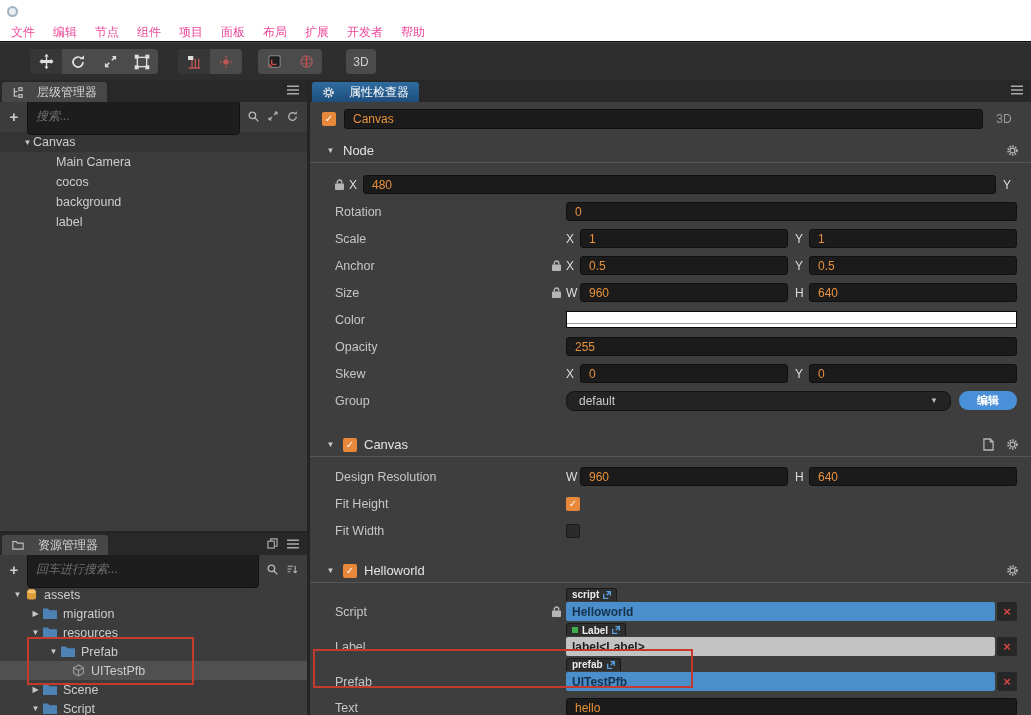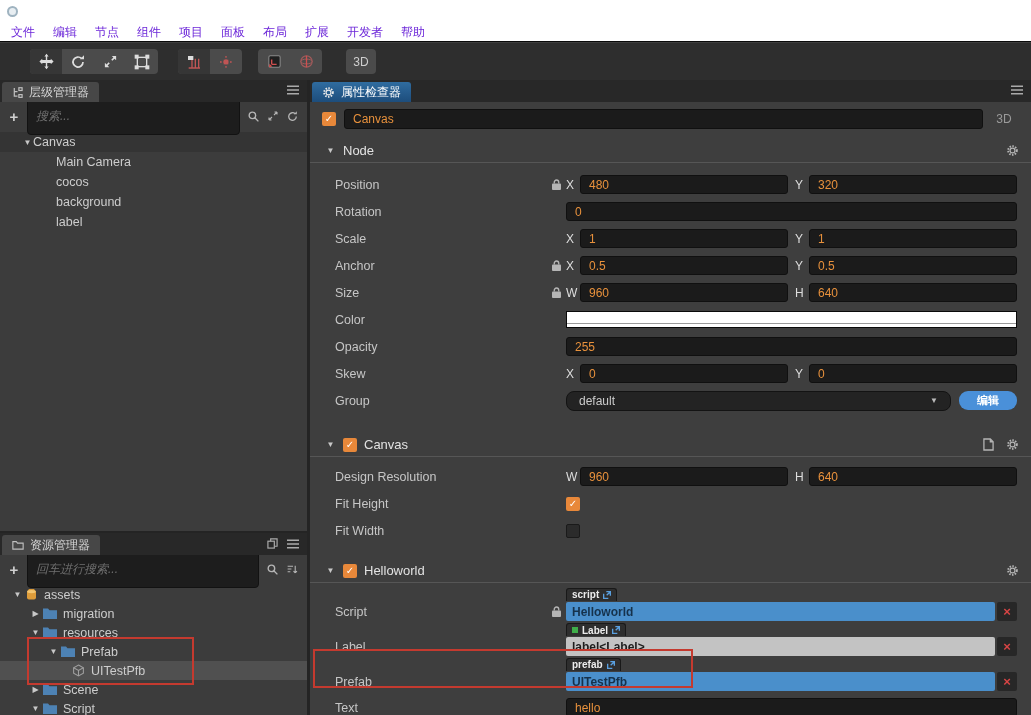--- a/index.html
+++ b/index.html
@@ -10,38 +10,38 @@
     font-family:"Liberation Sans","DejaVu Sans",sans-serif;
     -webkit-font-smoothing:antialiased;
   }
   svg { display:block; }
 
   
   .titlebar { position:absolute; top:0; left:0; right:0; height:22px; background:#ffffff;
     display:flex; align-items:center; gap:7px; padding-left:7px; font-size:13px; color:#1a1a1a; }
   .app-icon { width:11px; height:11px; border-radius:50%; border:2px solid #9fb3c0; background:#e8eef2; }
   .menubar { position:absolute; top:22px; left:0; right:0; height:20px; background:#ffffff;
-    display:flex; align-items:center; padding-left:2px; font-size:12px; color:#6d28d9; border-bottom:1px solid #0a0a0a; }
+    display:flex; align-items:center; padding-left:2px; font-size:12px; color:#ec4899; border-bottom:1px solid #0a0a0a; }
   .menu-item { padding:0 9px; line-height:20px; cursor:default; }
 
   
   .toolbar { position:absolute; top:43px; left:0; right:0; height:37px; background:#2e2e2e; }
   .tool-group { position:absolute; top:6px; height:25px; background:#4b4b4b; border-radius:4px; display:flex; overflow:hidden; }
   .tool-btn { width:32px; height:25px; display:flex; align-items:center; justify-content:center; }
   .tool-btn.active { background:#363636; }
   .mode3d { position:absolute; top:6px; left:346px; width:30px; height:25px; background:#4b4b4b; border-radius:4px;
     color:#cfcfcf; font-size:12px; display:flex; align-items:center; justify-content:center; }
 
   
   .left-col { position:absolute; top:80px; left:0; width:307px; bottom:0; background:#3c3c3c; }
   .v-divider { position:absolute; top:80px; left:307px; width:3px; bottom:0; background:#242424; }
   .inspector { position:absolute; top:80px; left:310px; right:0; bottom:0; background:#3e3e3e; overflow:hidden; }
 
   .panel-tabs { height:22px; background:#282828; display:flex; align-items:flex-end; position:relative; }
-  .tab { height:20px; margin-left:2px; display:flex; align-items:center; gap:6px; padding:0 10px;
+  .tab { height:20px; margin-left:2px; display:flex; align-items:center; gap:14px; padding:0 10px;
     font-size:12px; color:#d6d6d6; background:#474747; border-radius:3px 3px 0 0; }
   .tab.blue { background:linear-gradient(#2f6ca0,#1d4d7c); color:#fff; }
   .tabs-right { position:absolute; right:8px; top:5px; display:flex; gap:9px; align-items:center; }
 
   .search-row { height:28px; display:flex; align-items:center; gap:7px; padding:0 8px; }
   .plus-btn { color:#cfcfcf; font-size:15px; font-weight:bold; width:12px; text-align:center; }
   .search-input { flex:1; height:38px; background:#1d1d1d; border:1px solid #121212; border-radius:4px;
     color:#9a9a9a; font-style:italic; font-size:12px; padding:0 8px; outline:none; min-width:0; }
   .search-input::placeholder { color:#6f6f6f; font-style:italic; }
 
@@ -422,33 +422,31 @@
             <circle cx="12" cy="12" r="8" stroke="#b5b5b5" stroke-width="3.5" stroke-dasharray="2.8 2.4"></circle>
             <circle cx="12" cy="12" r="4.5" stroke="#b5b5b5" stroke-width="2.2"></circle>
           </svg>
         </span>
     </span>
   </div>
 
   <div class="props">
 
     <div class="prop-row">
-      <span class="prop-label">Position</span>
       <span class="lock-zone">
           <span>
             <svg width="9" height="11" viewBox="0 0 10 12">
               <rect y="5" width="10" height="7" rx="1" fill="#b5b5b5"></rect>
               <path d="M2.5 5V3.5a2.5 2.5 0 0 1 5 0V5" fill="none" stroke="#b5b5b5" stroke-width="1.5"></path>
             </svg>
           </span>
         </span>
       <span class="axis">X</span>
       <input class="field grow" value="480" style="">
       <span class="axis second">Y</span>
-      <input class="field grow" value="320" style="">
     </div>
 
     <div class="prop-row">
       <span class="prop-label">Rotation</span>
       <span class="lock-zone"></span>
       <input class="field grow" value="0" style="">
     </div>
 
     <div class="prop-row">
       <span class="prop-label">Scale</span>

